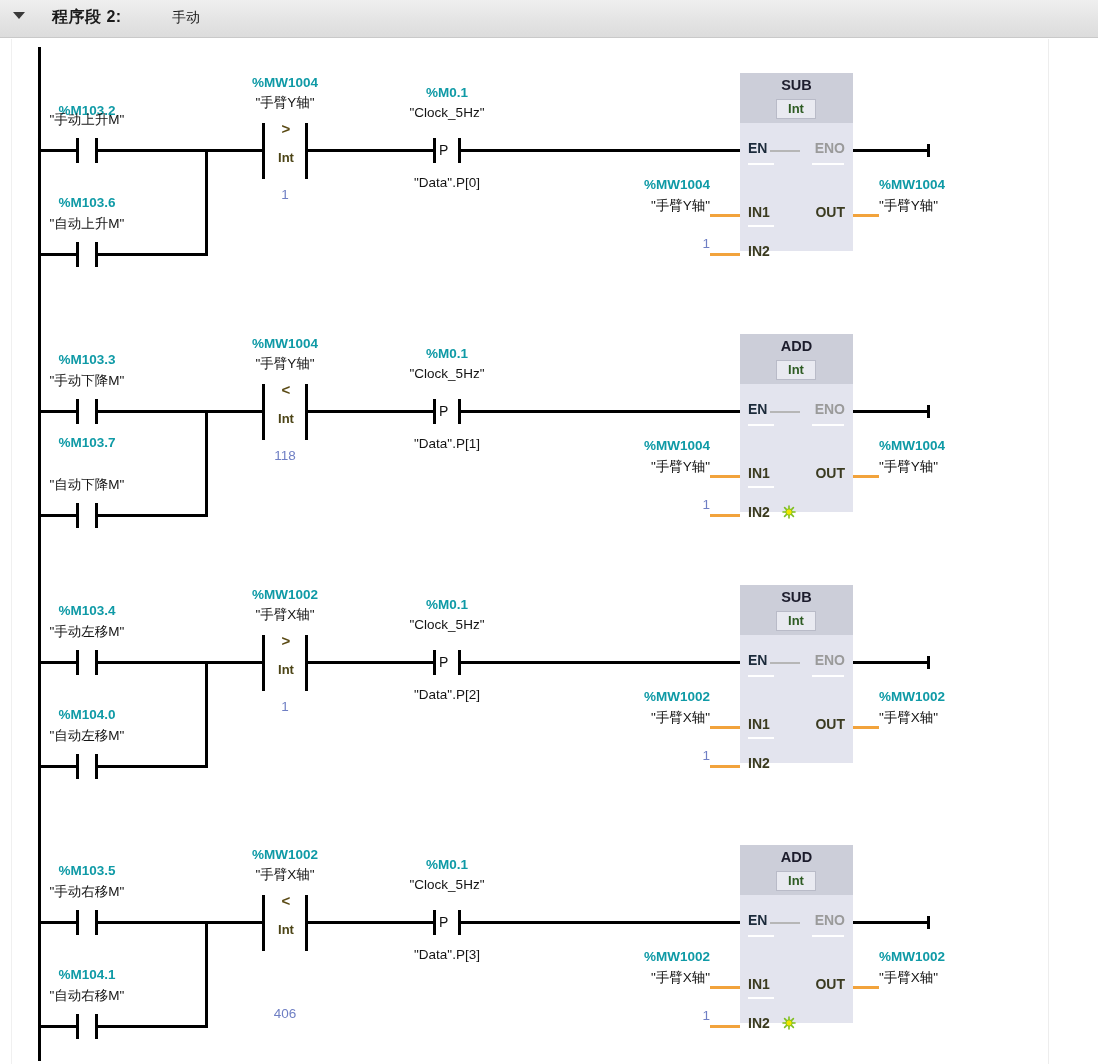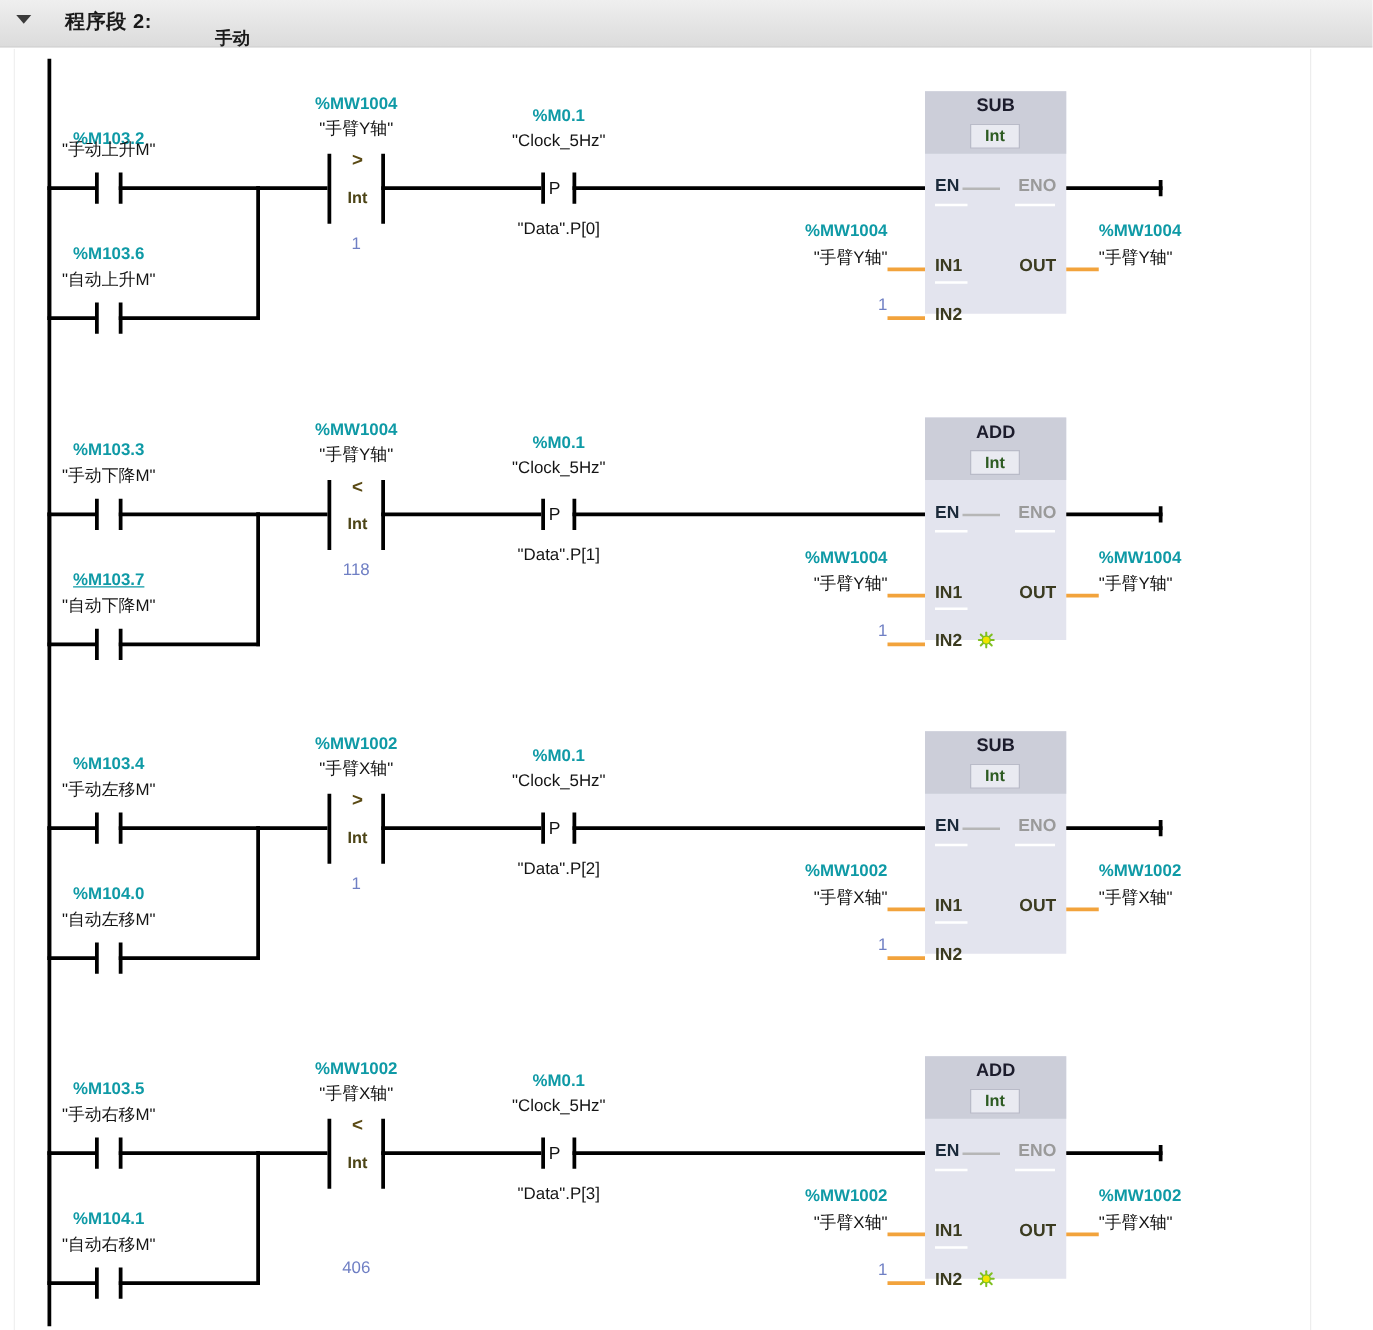--- a/index.html
+++ b/index.html
@@ -27,22 +27,22 @@
     border-right:6px solid transparent;
     border-top:7px solid #3a3a3a;
     cursor:pointer;
   }
   .net-header .ntitle{
     position:absolute;left:52px;top:7px;
     font-size:16px;font-weight:bold;color:#1a1a1a;
     letter-spacing:.5px;white-space:nowrap;
   }
   .net-header .ncomment{
-    position:absolute;left:172px;top:22px;
-    font-size:14px;color:#1a1a1a;font-weight:bold;white-space:nowrap;
+    position:absolute;left:172px;top:9px;
+    font-size:14px;color:#1a1a1a;font-weight:normal;white-space:nowrap;
   }
 
   
   .canvas{
     position:absolute;left:0;top:39px;width:1098px;height:1025px;
     background:#ffffff;overflow:hidden;
   }
   .canvas-border-l{position:absolute;left:11px;top:0;width:1px;height:1025px;background:#f0f0f0;}
   .canvas-border-r{position:absolute;left:1048px;top:0;width:1px;height:1025px;background:#ededed;}
 
@@ -188,21 +188,21 @@
         <div class="contact" style="left:76px;top:360px;width:22px;height:25px;">
           <div class="bar l"></div>
           <div class="bar r"></div>
         </div>
         <div class="addr" style="left:14px;top:313px;width:146px;">%M103.3</div>
         <div class="symb" style="left:14px;top:333px;width:146px;">"手动下降M"</div>
         <div class="contact" style="left:76px;top:464px;width:22px;height:25px;">
           <div class="bar l"></div>
           <div class="bar r"></div>
         </div>
-        <div class="addr" style="left:14px;top:417px;width:146px;text-decoration:underline;">%M103.7</div>
+        <div class="addr" style="left:14px;top:396px;width:146px;">%M103.7</div>
         <div class="symb" style="left:14px;top:437px;width:146px;">"自动下降M"</div>
         <div class="cmp" style="position:absolute;left:262px;top:345px;width:46px;height:56px;">
           <div class="bar l"></div>
           <div class="bar r"></div>
           <div class="op">&lt;</div>
           <div class="ty">Int</div>
         </div>
         <div class="addr" style="left:190px;top:297px;width:190px;">%MW1004</div>
         <div class="symb" style="left:190px;top:316px;width:190px;">"手臂Y轴"</div>
         <div class="const" style="left:190px;top:409px;width:190px;">118</div>

